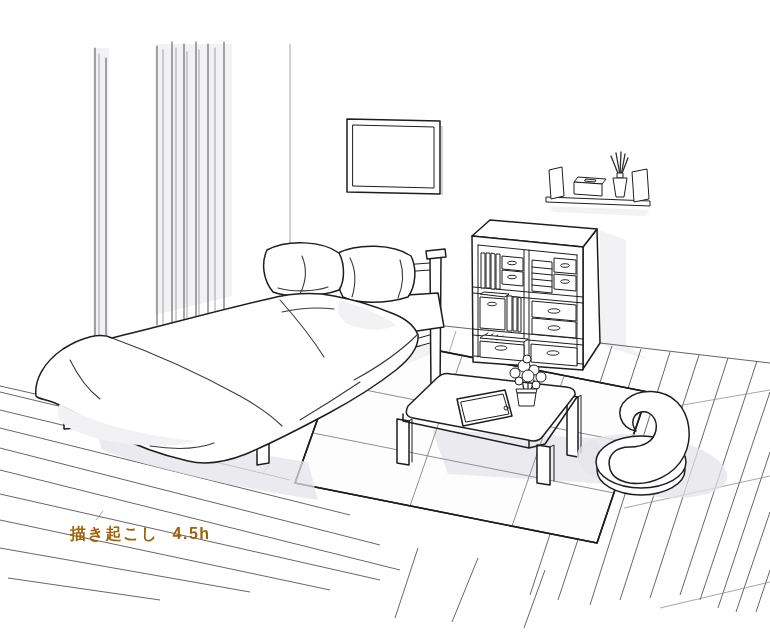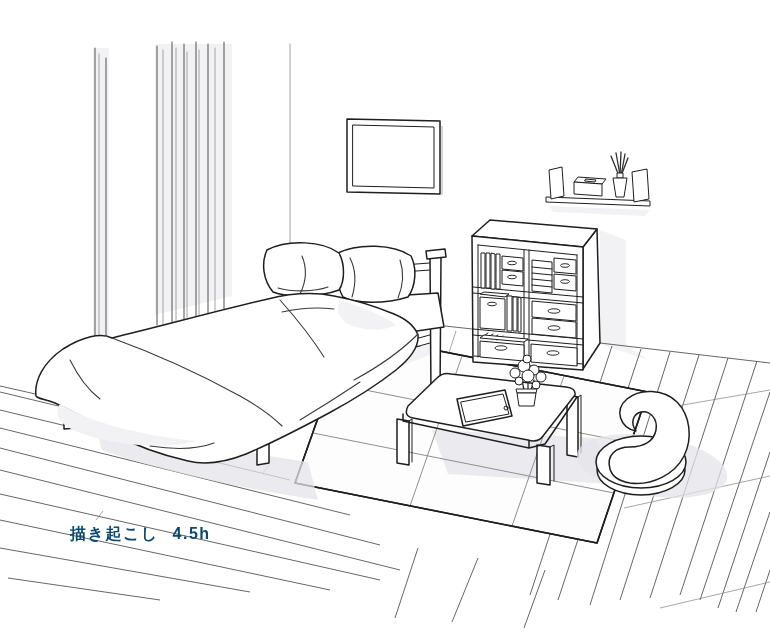--- a/index.html
+++ b/index.html
@@ -3,21 +3,21 @@
 <meta charset="utf-8">
 <style>
   html,body{margin:0;padding:0;background:#fff;}
   .canvas{
     position:relative;width:770px;height:640px;background:var(--c-background,#ffffff);
     overflow:hidden;font-family:"Liberation Sans",sans-serif;
   }
   .canvas svg{position:absolute;left:0;top:0;}
   .caption{
     position:absolute;left:70px;top:524px;width:260px;
-    font:bold 16px "Liberation Sans",sans-serif;color:#0c4a6e;
+    font:bold 16px "Liberation Sans",sans-serif;color:#a16207;
     letter-spacing:1.5px;word-spacing:8px;white-space:pre;
   }
   
   .ink      {stroke:var(--c-ink,#1e1e1e);fill:none;stroke-width:1.5;stroke-linecap:round;stroke-linejoin:round;}
   .ink-th   {stroke:var(--c-ink,#1e1e1e);fill:none;stroke-width:1;stroke-linecap:round;stroke-linejoin:round;}
   .ink-fill {stroke:var(--c-ink,#1e1e1e);fill:#ffffff;stroke-width:1.5;stroke-linejoin:round;}
   .ink-fill-th{stroke:var(--c-ink,#1e1e1e);fill:#ffffff;stroke-width:1;stroke-linejoin:round;}
   .fold     {stroke:#3a3a3a;fill:none;stroke-width:1.1;stroke-linecap:round;}
   .floor-ln {stroke:var(--c-floor_line,#555);fill:none;stroke-width:1;opacity:.9;}
   .floor-soft{stroke:#8b8b8b;fill:none;stroke-width:.9;opacity:.85;}

